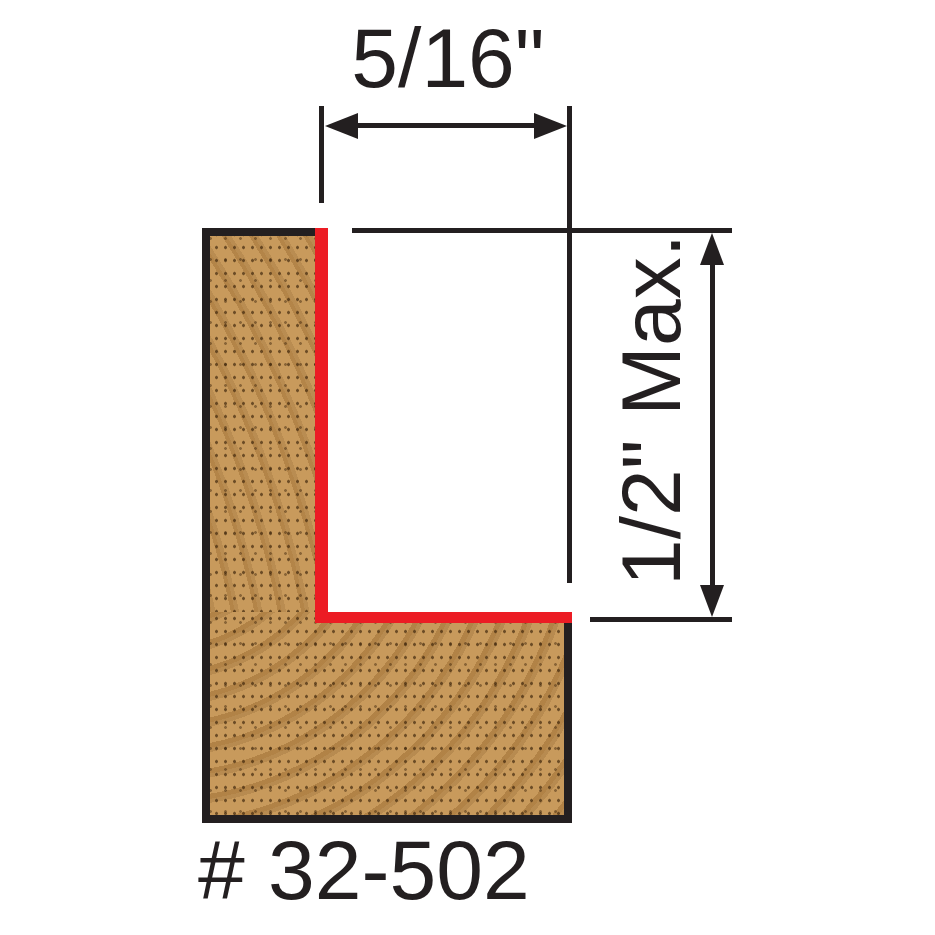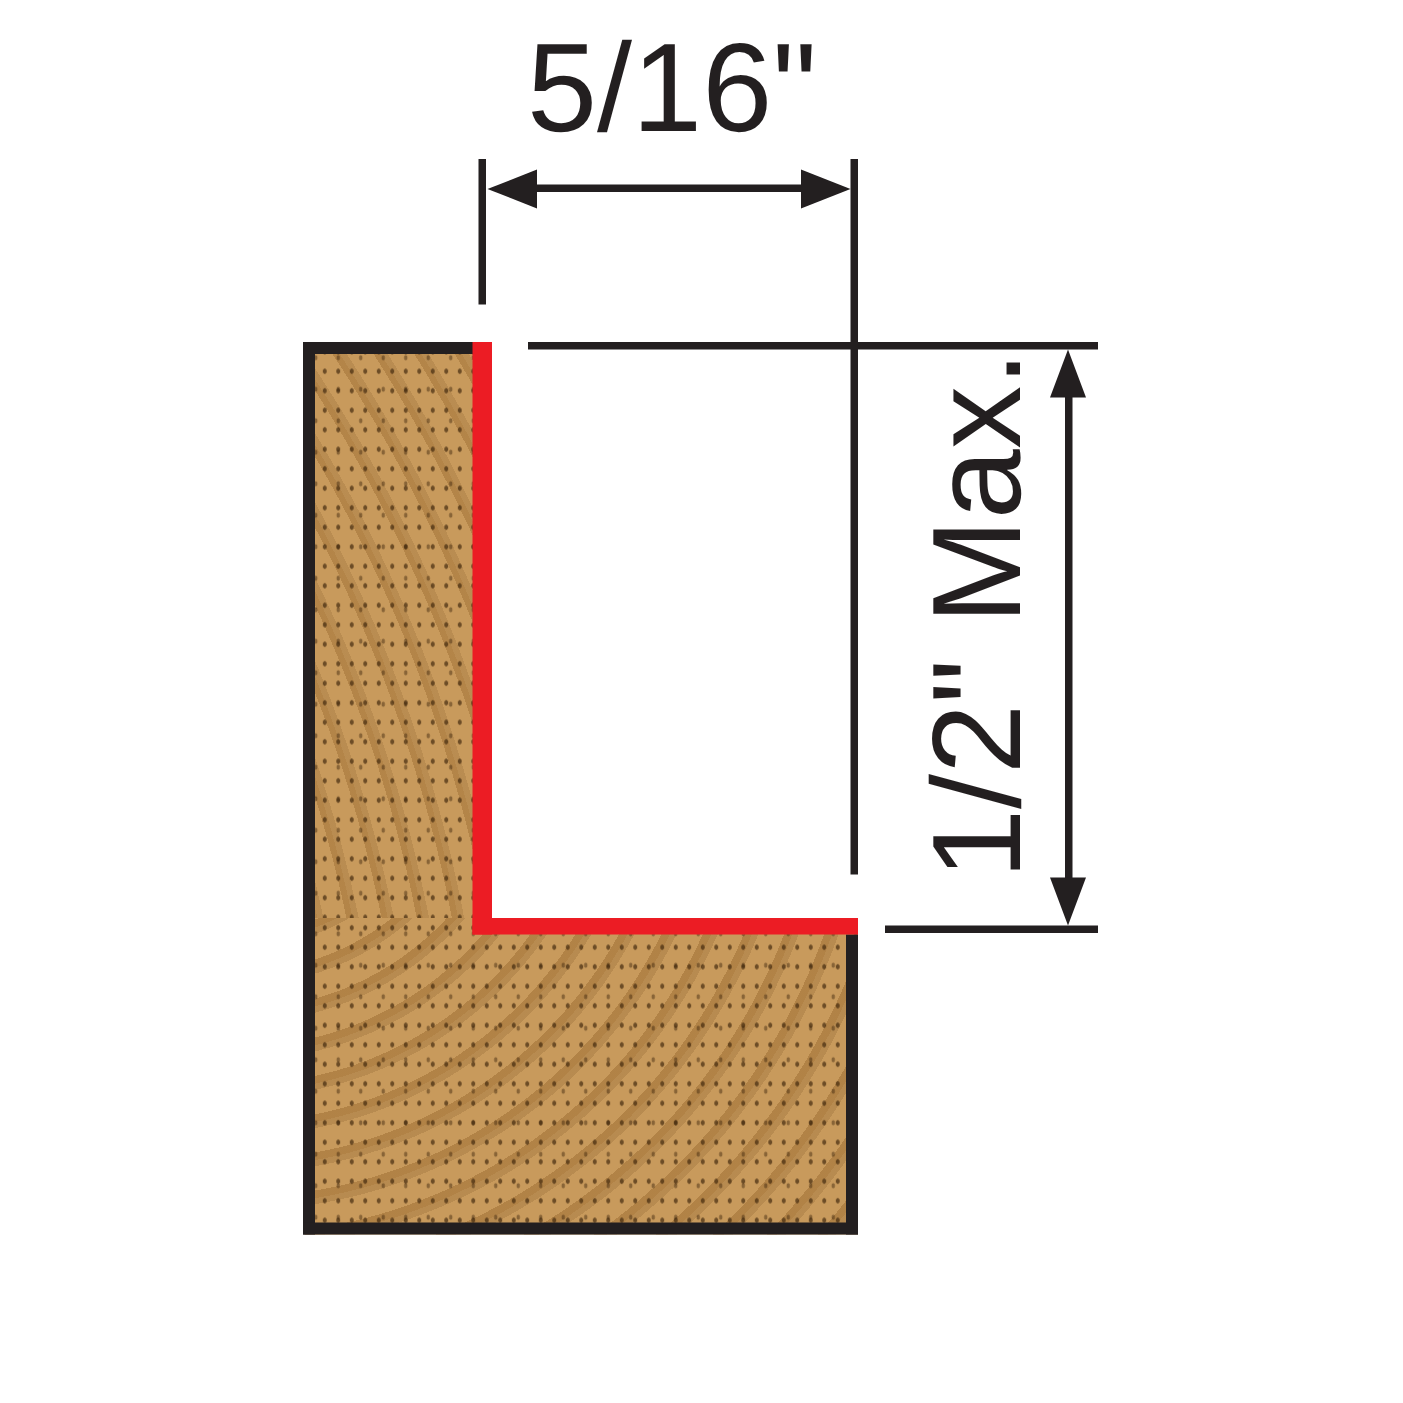--- a/index.html
+++ b/index.html
@@ -80,14 +80,15 @@
   <div class="tri tri-left" style="left:325px;top:113px;"></div>
   <div class="tri tri-right" style="left:534px;top:113px;"></div>
 
   <div class="dim-label" id="depth-label">1/2" Max.</div>
   <div class="abs ink" style="left:352px;top:228px;width:380px;height:5px;"></div>
   <div class="abs ink" style="left:590px;top:617px;width:142px;height:5px;"></div>
   <div class="abs ink" style="left:710px;top:258px;width:5px;height:332px;"></div>
   <div class="tri tri-up" style="left:700px;top:233px;"></div>
   <div class="tri tri-down" style="left:700px;top:585px;"></div>
 
+  <div class="dim-label" id="part-number"># 32-502</div>
 
 </div>
 
 </body></html>

